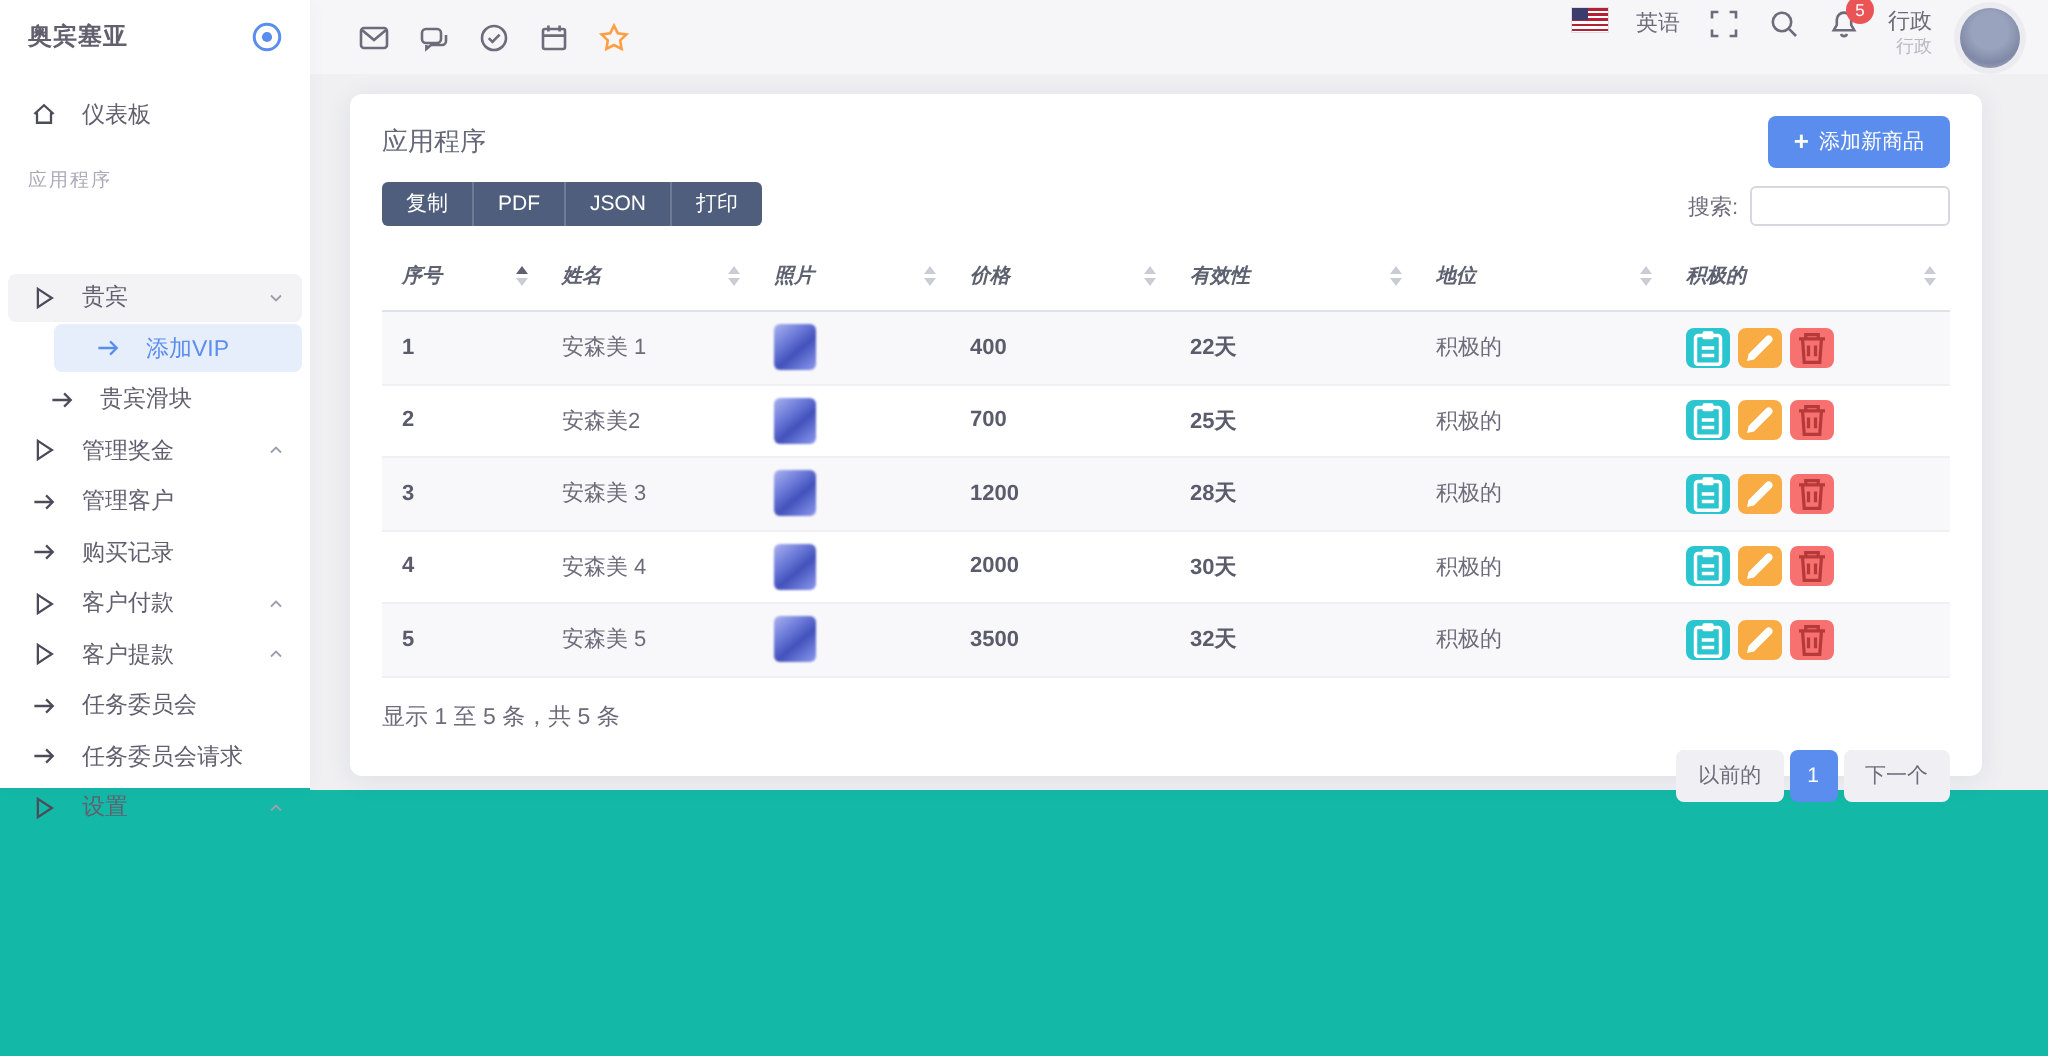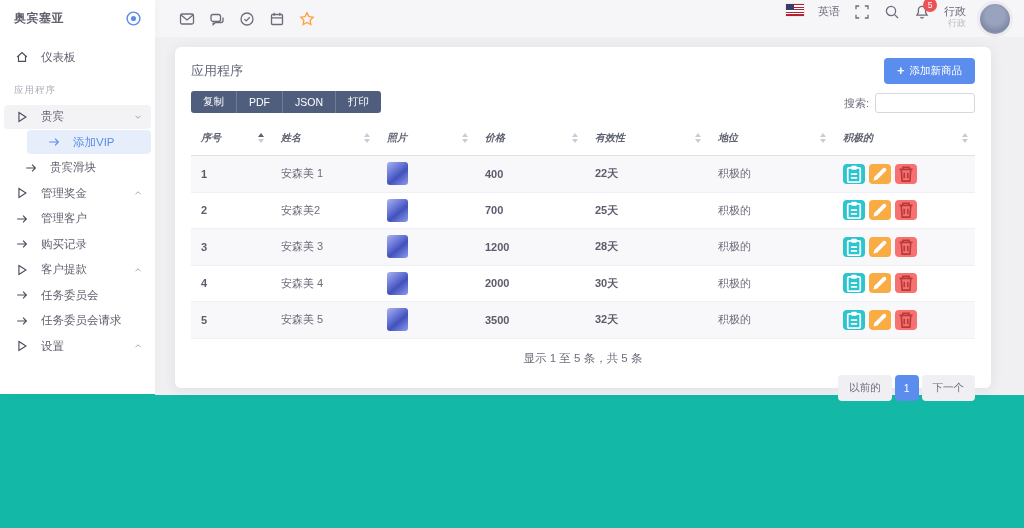--- a/index.html
+++ b/index.html
@@ -8,21 +8,21 @@
 
   
   .sidebar { position: absolute; left: 0; top: 0; width: 155px; height: 394px; background: #fff; z-index: 3; box-shadow: 0 0 10px rgba(0,0,0,.03); }
   .brand { height: 37px; display: flex; align-items: center; justify-content: space-between; padding: 0 13px 0 14px; }
   .brand-name { font-size: 12px; font-weight: bold; color: #625f6e; letter-spacing: .5px; }
   .target-ic { color: #5a8dee; width: 17px; height: 17px; }
   .menu { padding-top: 8px; }
   .s-item { display: flex; align-items: center; height: 24px; margin: 0 4px 1.5px; padding: 0 8px 0 11px; border-radius: 4px; font-size: 11.5px; color: #625f6e; cursor: pointer; }
   .s-item .s-ic { width: 14px; height: 14px; margin-right: 12px; flex: 0 0 14px; color: #4b4b5a; }
   .s-item .chev { margin-left: auto; width: 10px; height: 10px; color: #9aa0ac; }
-  .s-item.group-open { background: #f3f3f6; }
+  .s-item.group-open { background: #f3f3f6; margin-top: 32px; }
   .s-item.sub { padding-left: 20px; }
   .s-item.active-sub { background: #e7eefb; color: #5a8dee; margin-left: 27px; }
   .s-item.active-sub .s-ic { color: #5a8dee; }
   .section-label { font-size: 9.5px; color: #adaab8; letter-spacing: 1px; padding: 13px 14px 8px; }
 
   
   .topbar { position: absolute; left: 155px; top: 0; width: 869px; height: 37px; background: #f6f6f8; display: flex; align-items: center; padding: 0 14px 0 24px; }
   .tb-left { display: flex; align-items: center; gap: 14px; }
   .tb-ic { width: 16px; height: 16px; color: #6e6b7b; cursor: pointer; }
   .tb-ic.star { color: #ff9f43; }
@@ -66,21 +66,21 @@
   tbody tr:last-child td { border-bottom: 1px solid #eef0f3; }
   td.num { font-weight: bold; color: #5a5c6b; }
   .thumb { width: 21px; height: 23px; border-radius: 3px; background: linear-gradient(140deg,#aab3ee 0%,#6b79d8 35%,#4352bb 58%,#8d9af0 100%); filter: blur(.4px); }
   .actions { display: flex; gap: 4px; }
   .act { width: 22px; height: 20px; border: none; border-radius: 4px; display: flex; align-items: center; justify-content: center; padding: 0; cursor: pointer; color: #fff; }
   .act svg { width: 12px; height: 12px; }
   .act.view { background: #2ac5ce; }
   .act.edit { background: #f9ab44; }
   .act.del  { background: #f87171; color: #b73a3a; }
 
-  .footer-info { font-size: 11.5px; color: #6e6b7b; margin-top: 12px; text-align: center; }
+  .footer-info { font-size: 11.5px; color: #6e6b7b; margin-top: 12px; }
   .pagination { display: flex; justify-content: flex-end; gap: 3px; margin-top: 9px; }
   .page-btn { border: none; border-radius: 4px; background: #f0f0f4; color: #6e6b7b; font-size: 10.5px; padding: 6px 11px; cursor: pointer; font-family: inherit; }
   .page-btn.active { background: #5a8dee; color: #fff; padding: 6px 9px; }
 
   .hidden-defs { position: absolute; width: 0; height: 0; overflow: hidden; }
   svg.use { display: block; width: 100%; height: 100%; }
 </style>
 </head>
 <body>
 
@@ -222,20 +222,33 @@
           </span>
         <span>管理客户</span>
       </div>
       <div class="s-item">
         <span class="s-ic">
             <svg class="use">
               <use href="#i-arrow"></use>
             </svg>
           </span>
         <span>购买记录</span>
+      </div>
+      <div class="s-item">
+        <span class="s-ic">
+            <svg class="use">
+              <use href="#i-play"></use>
+            </svg>
+          </span>
+        <span>客户付款</span>
+        <span class="chev">
+            <svg class="use">
+              <use href="#i-chev-up"></use>
+            </svg>
+          </span>
       </div>
       <div class="s-item">
         <span class="s-ic">
             <svg class="use">
               <use href="#i-play"></use>
             </svg>
           </span>
         <span>客户提款</span>
         <span class="chev">
             <svg class="use">

